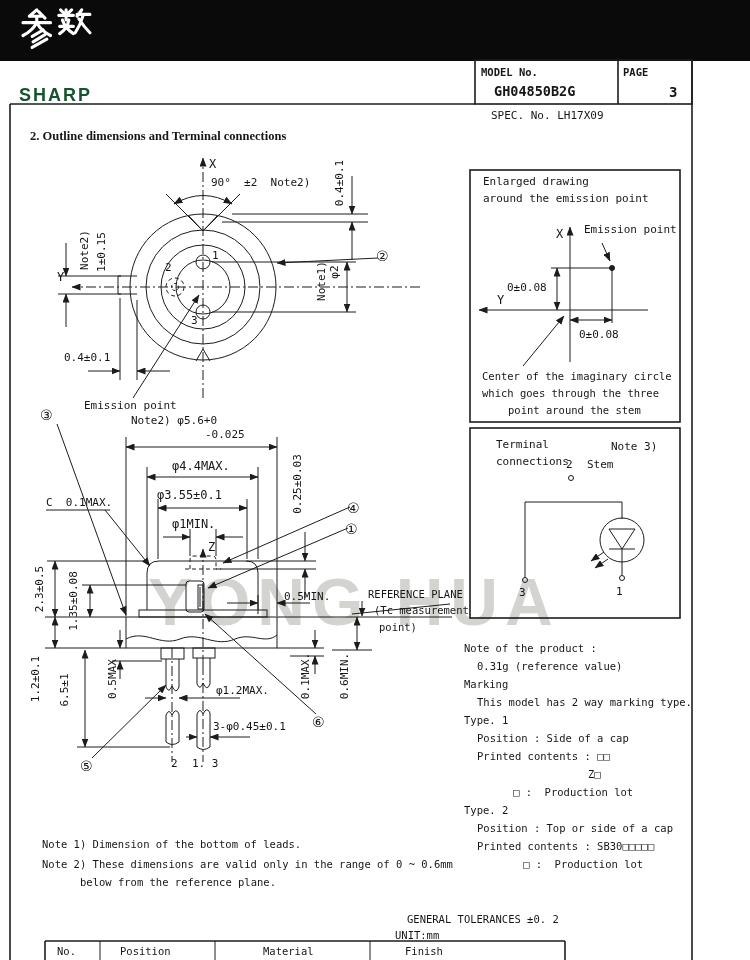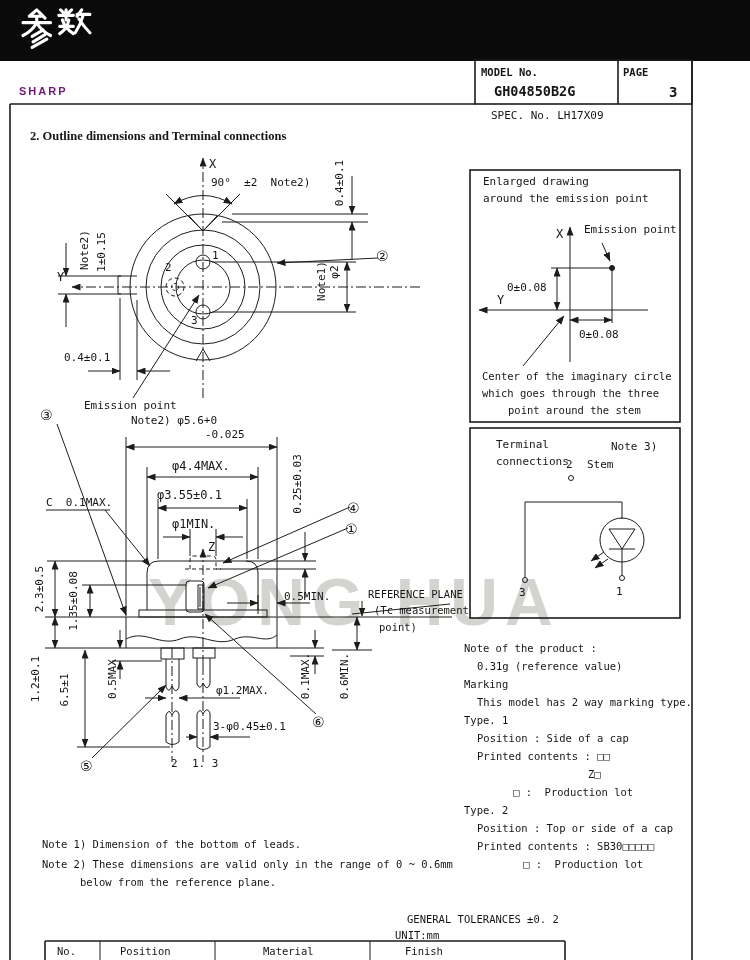--- a/index.html
+++ b/index.html
@@ -1,20 +1,20 @@
 <!DOCTYPE html>
 <html><head>
 <meta charset="utf-8">
 <style>
   html,body{margin:0;padding:0;background:#888;}
   #page{position:relative;width:750px;height:960px;background:#ffffff;overflow:hidden;
         font-family:"DejaVu Sans Mono","Liberation Mono",monospace;color:#161616;}
   #banner{position:absolute;left:0;top:0;width:750px;height:61px;background:#0a0a0a;}
   #brand{position:absolute;left:19px;top:85px;font-family:"Liberation Sans",sans-serif;
-         font-weight:bold;font-size:11px;letter-spacing:2px;color:#701a75;}
+         font-weight:bold;font-size:18px;letter-spacing:2px;color:#14532d;}
   #wm{position:absolute;left:148px;top:549px;font-family:"Liberation Sans",sans-serif;
       font-weight:bold;font-size:66px;letter-spacing:7px;color:#d3d3d0;z-index:1;margin-top:15px;}
   svg.draw{position:absolute;left:0;top:0;z-index:2;}
   .lbl{position:absolute;z-index:3;font-size:11px;line-height:1.15;white-space:pre;color:#161616;}
   .rc{position:absolute;z-index:3;font-size:11px;white-space:pre;color:#161616;
       transform:translate(-50%,-50%) rotate(-90deg);}
   .b{font-weight:bold;}
   .f10{font-size:10.5px;} .f12{font-size:12px;} .f13{font-size:13.5px;} .f14{font-size:14px;}
   .cn{font-family:"DejaVu Sans",sans-serif;font-size:14px;}
   .serif{font-family:"Liberation Serif",serif;}

